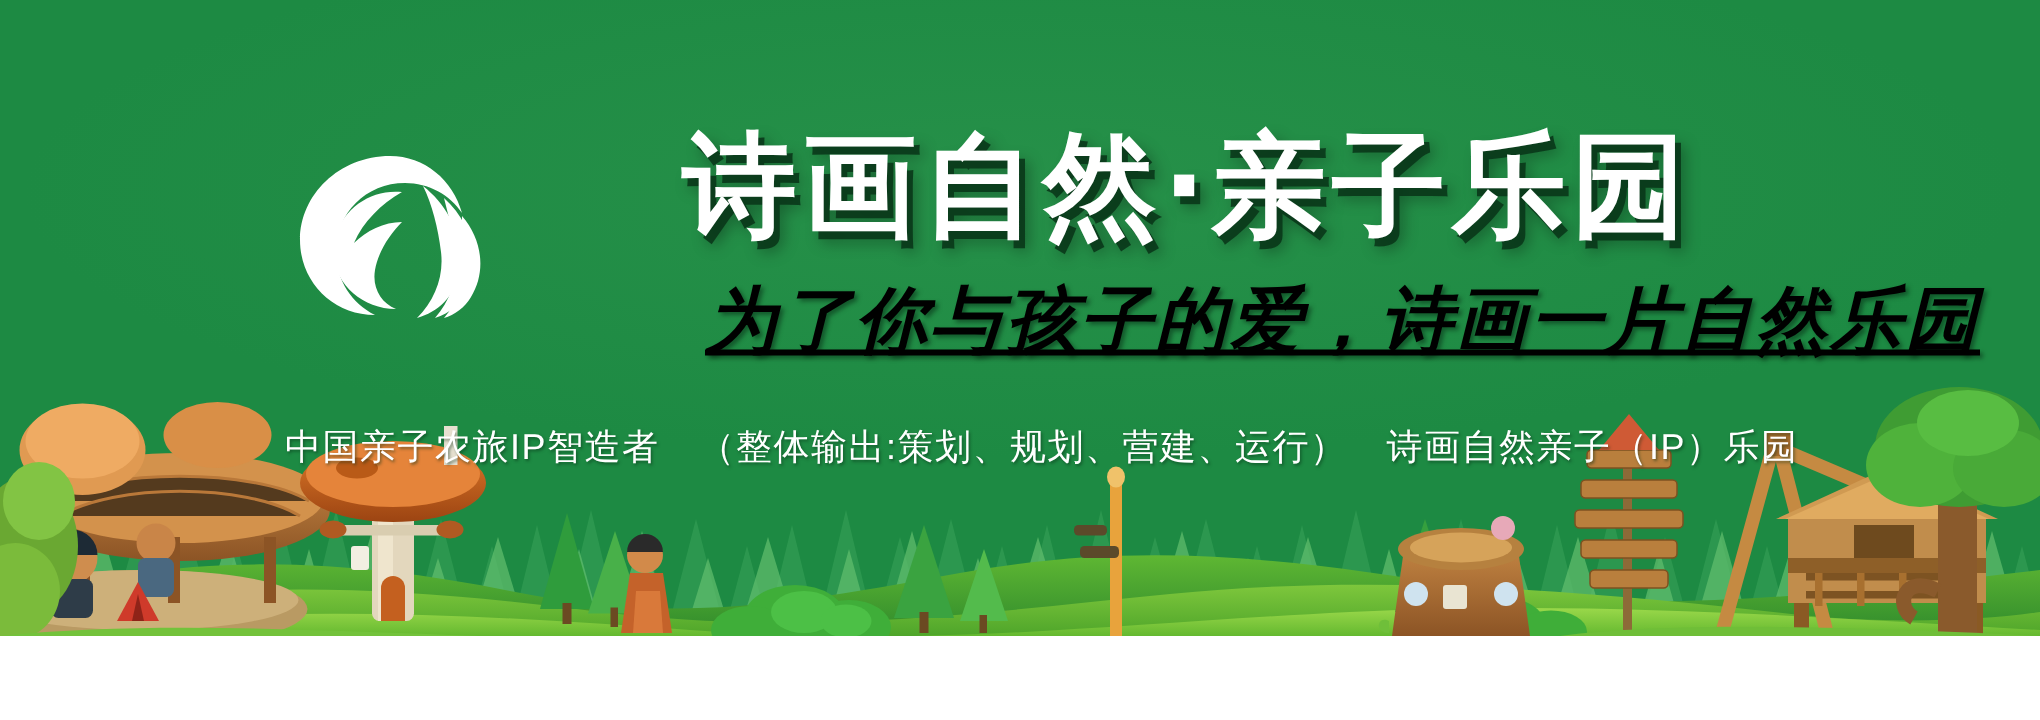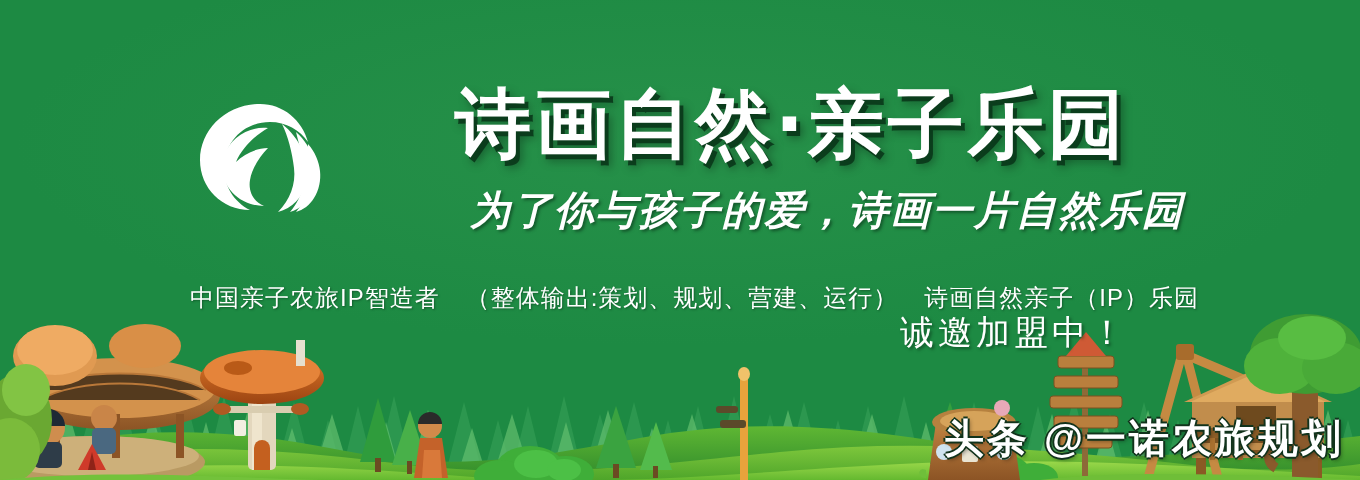--- a/index.html
+++ b/index.html
@@ -1,20 +1,20 @@
 <!DOCTYPE html>
 <html><head>
 <meta charset="utf-8">
 <style>
   html,body{margin:0;padding:0;background:#fff;}
   body{font-family:"Liberation Sans","DejaVu Sans",sans-serif;}
 
   .banner{
     position:relative;
-    width:1360px;height:480px;
+    width:1360px;height:424px;
     overflow:hidden;
     background:#1d8a43;
   }
 
   
   .bg-base{position:absolute;inset:0;background:#1d8a43;}
   .bg-vignette{
     position:absolute;inset:0;
     background:radial-gradient(ellipse 70% 60% at 50% 30%, rgba(46,150,78,.55) 0%, rgba(29,138,67,0) 70%);
   }
@@ -38,28 +38,29 @@
     white-space:nowrap;
     text-shadow:
       4px 5px 0 rgba(8,52,24,.85),
       6px 7px 10px rgba(0,0,0,.35);
     font-family:"DejaVu Sans","Liberation Sans",sans-serif;
   }
 
   
   .subtitle{
     position:absolute;left:470px;top:190px;
-    font-size:40px;line-height:1;
+    font-size:48px;line-height:1;
     font-weight:bold;
     font-style:italic;
     letter-spacing:2px;
-    color:#ffffff;
+    color:#000000;
     white-space:nowrap;
     text-shadow:2px 2px 3px rgba(7,45,21,.55);
     font-family:"DejaVu Serif","Liberation Serif",serif;
+    text-decoration:underline;
   }
 
   
   .info-line{
     position:absolute;left:190px;top:266px;
     display:flex;align-items:baseline;
     white-space:nowrap;
     color:#ffffff;
     font-size:24px;
     letter-spacing:1px;
@@ -333,17 +334,15 @@
     <div class="headline">诗画自然·亲子乐园</div>
 
     <div class="subtitle">为了你与孩子的爱，诗画一片自然乐园</div>
 
     <div class="info-line">
       <span class="seg">中国亲子农旅IP智造者</span>
       <span class="seg">（整体输出:策划、规划、营建、运行）</span>
       <span class="seg">诗画自然亲子（IP）乐园</span>
     </div>
 
-    <div class="cta">诚邀加盟中！</div>
-
-    <div class="watermark">头条 @一诺农旅规划</div>
+
   </div>
 </div>
 
 </body></html>

